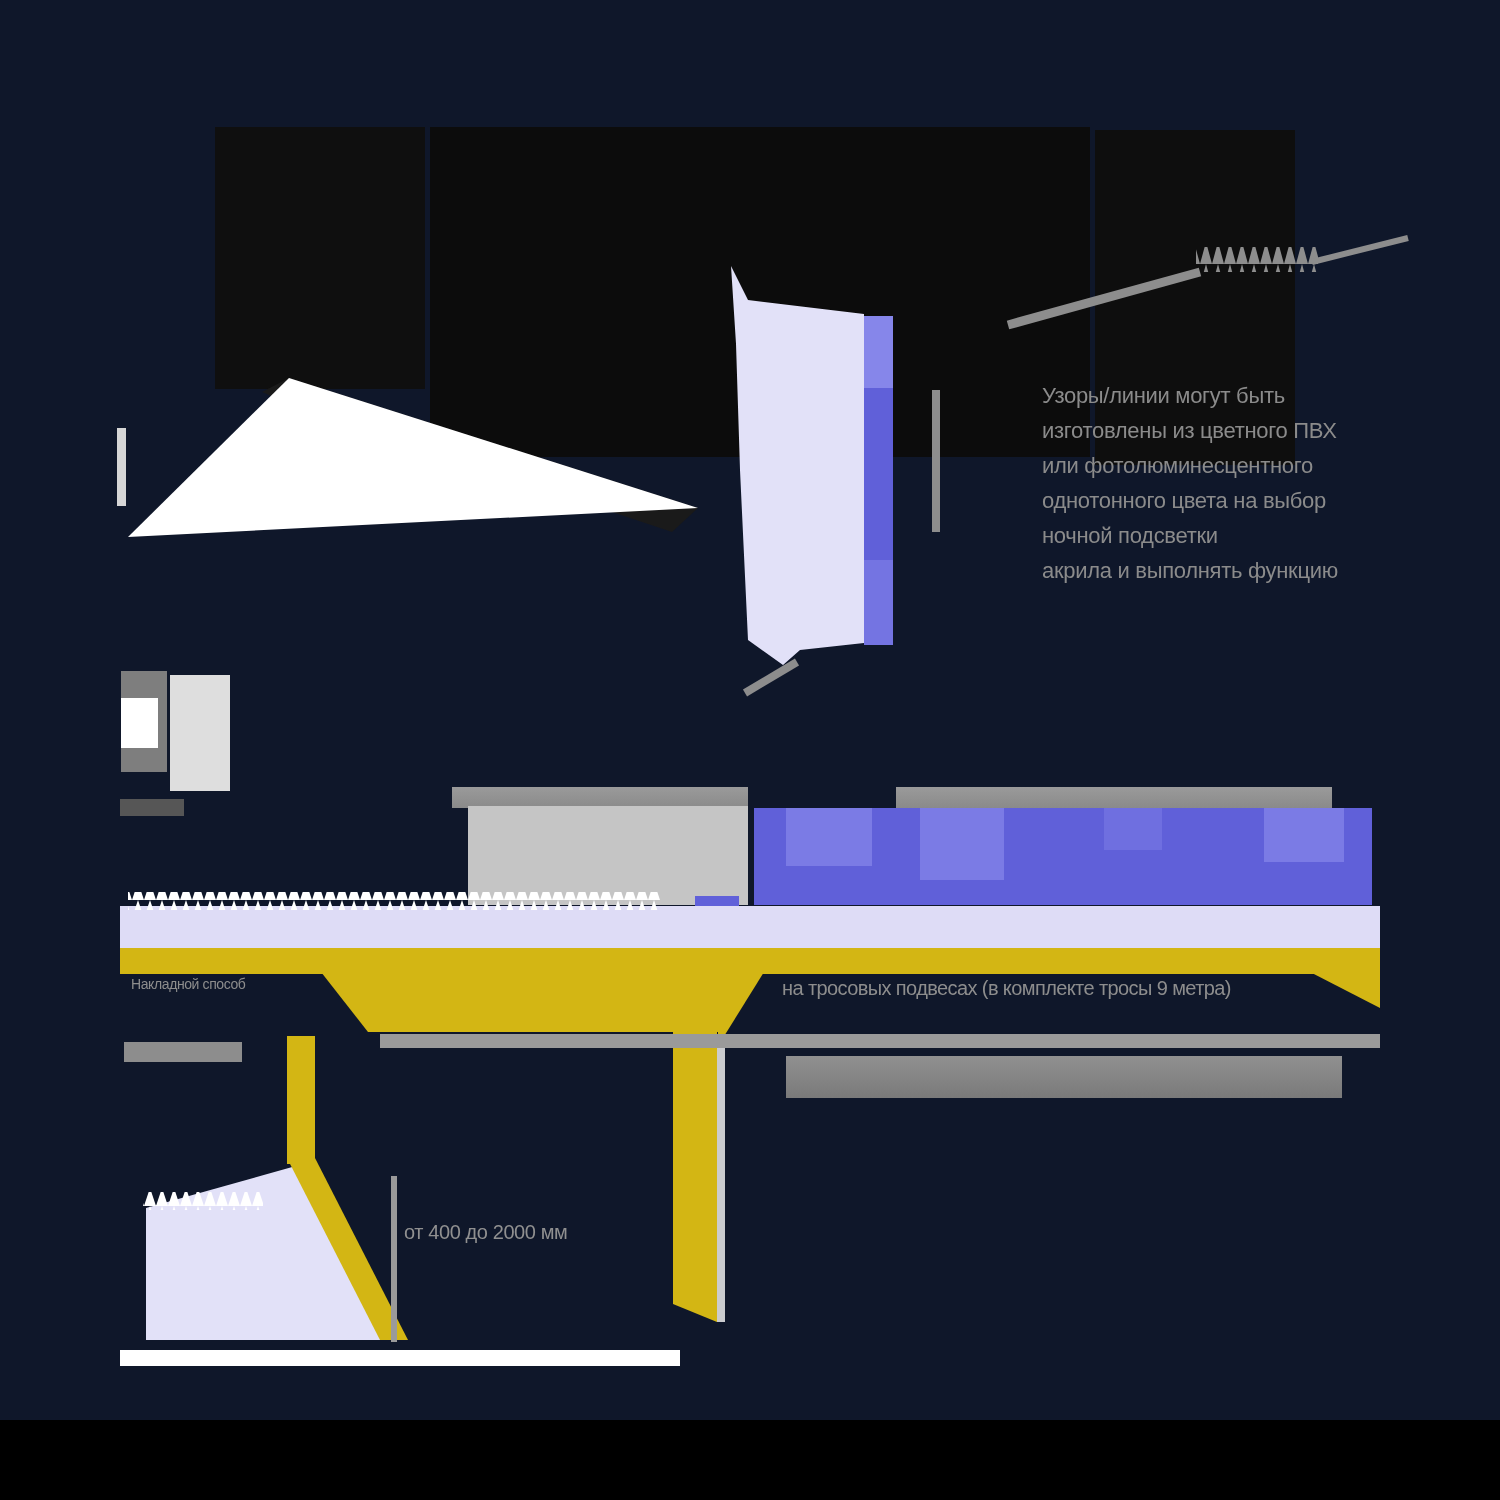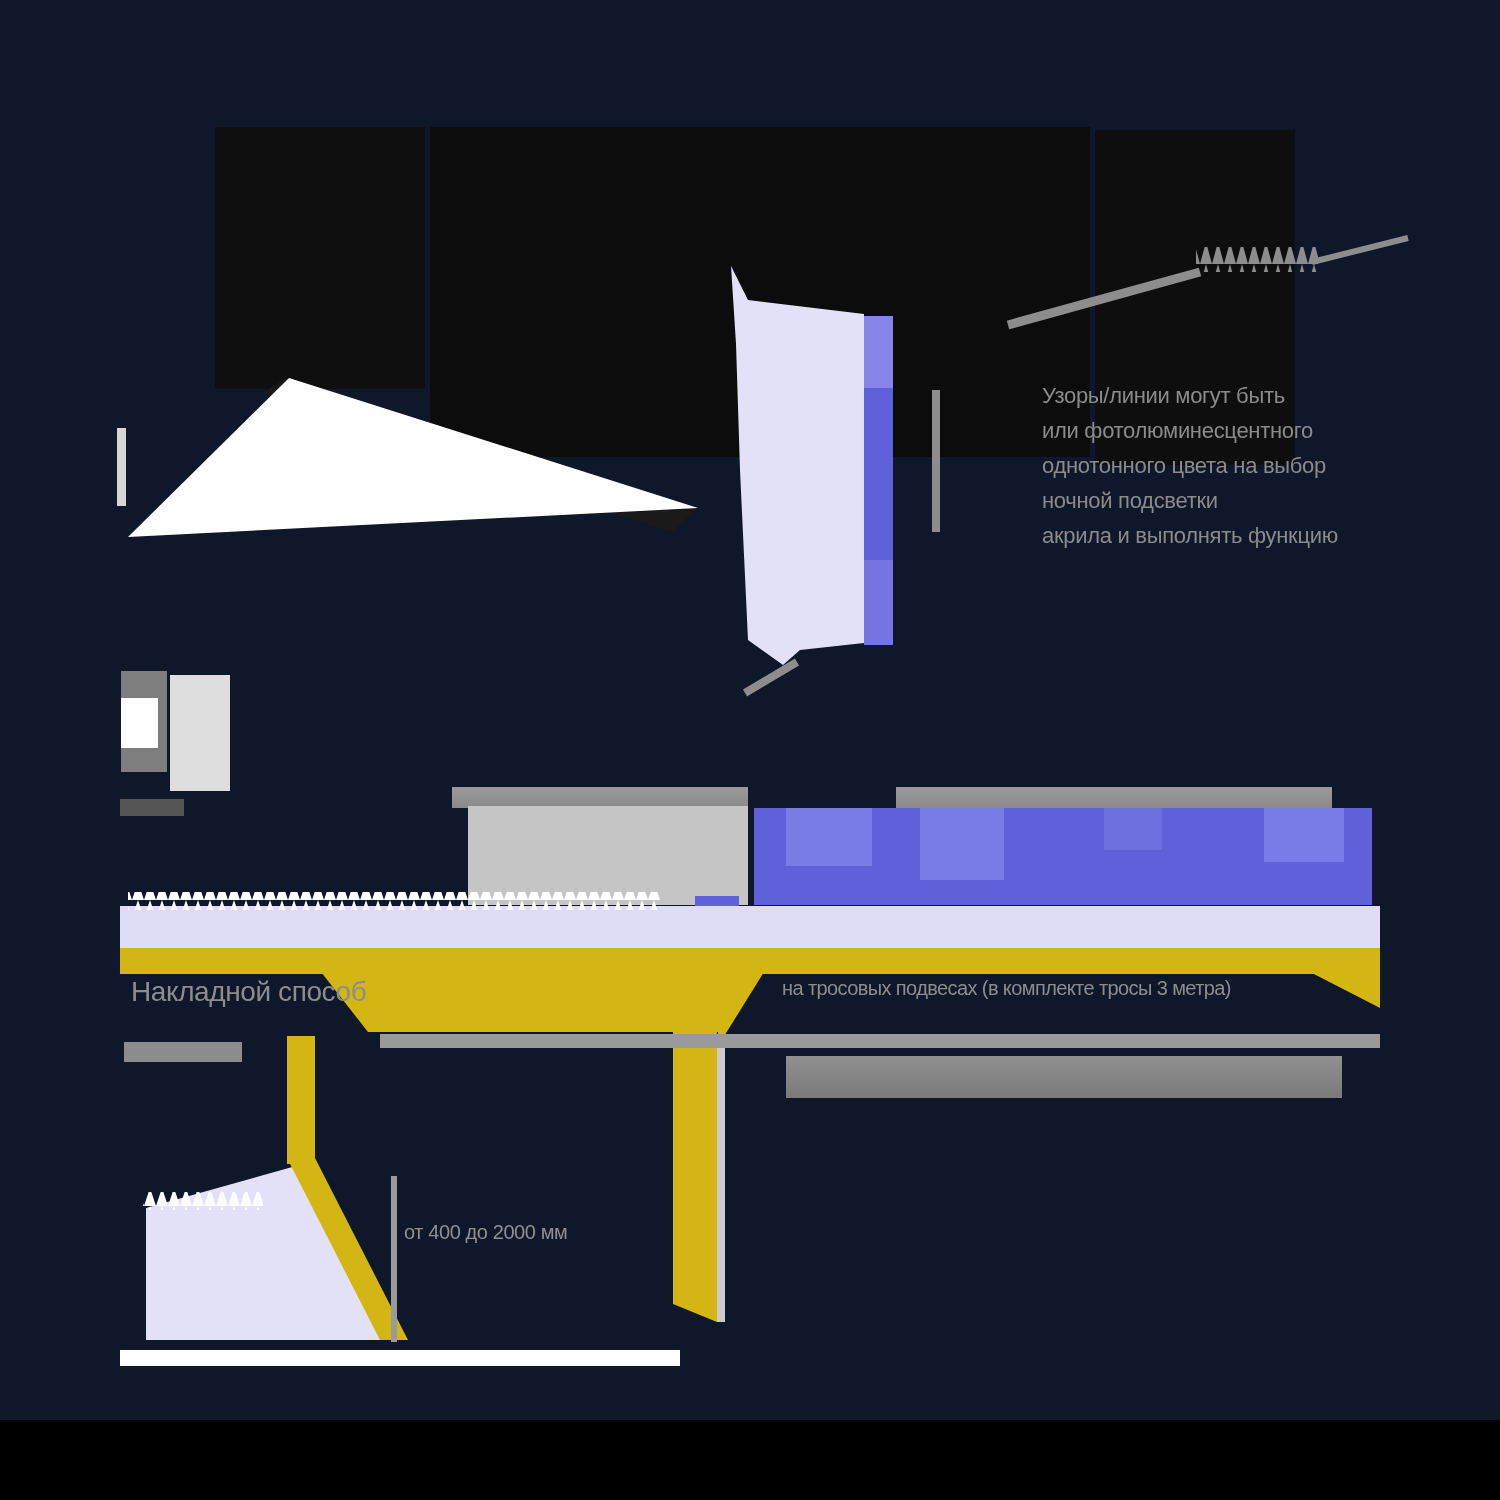--- a/index.html
+++ b/index.html
@@ -85,26 +85,27 @@
     <line x1="1008" y1="325" x2="1200" y2="272" stroke="#8d8d8d" stroke-width="9"></line>
     <rect x="1196" y="247" width="122" height="25" fill="url(#teethG)"></rect>
     <line x1="1312" y1="262" x2="1408" y2="238" stroke="#8d8d8d" stroke-width="6"></line>
     <line x1="745" y1="693" x2="797" y2="662" stroke="#8d8d8d" stroke-width="8"></line>
     <rect x="128" y="892" width="532" height="18" fill="url(#teethW)"></rect>
     <rect x="143" y="1192" width="120" height="18" fill="url(#teethW)"></rect>
   </svg>
 
   <div class="txt-block" style="left:1042px;top:378px;font-size:22px;">
     <div>Узоры/линии могут быть</div>
+    <div>изготовлены из цветного ПВХ</div>
     <div>или фотолюминесцентного</div>
     <div>однотонного цвета на выбор</div>
     <div>ночной подсветки</div>
     <div>акрила и выполнять функцию</div>
   </div>
 
 
-  <div class="txt" style="left:131px;top:976px;font-size:28px;">Накладной способ</div>
+  <div class="txt" style="left:131px;top:976px;font-size:14px;">Накладной способ</div>
 
-  <div class="txt" style="left:782px;top:977px;font-size:20px;letter-spacing:-0.6px;">на тросовых подвесах (в комплекте тросы 3 метра)</div>
+  <div class="txt" style="left:782px;top:977px;font-size:20px;letter-spacing:-0.6px;">на тросовых подвесах (в комплекте тросы 9 метра)</div>
 
   <div class="txt" style="left:404px;top:1221px;font-size:20px;color:#909090;">от 400 до 2000 мм</div>
 
 </div>
 
 </body></html>

